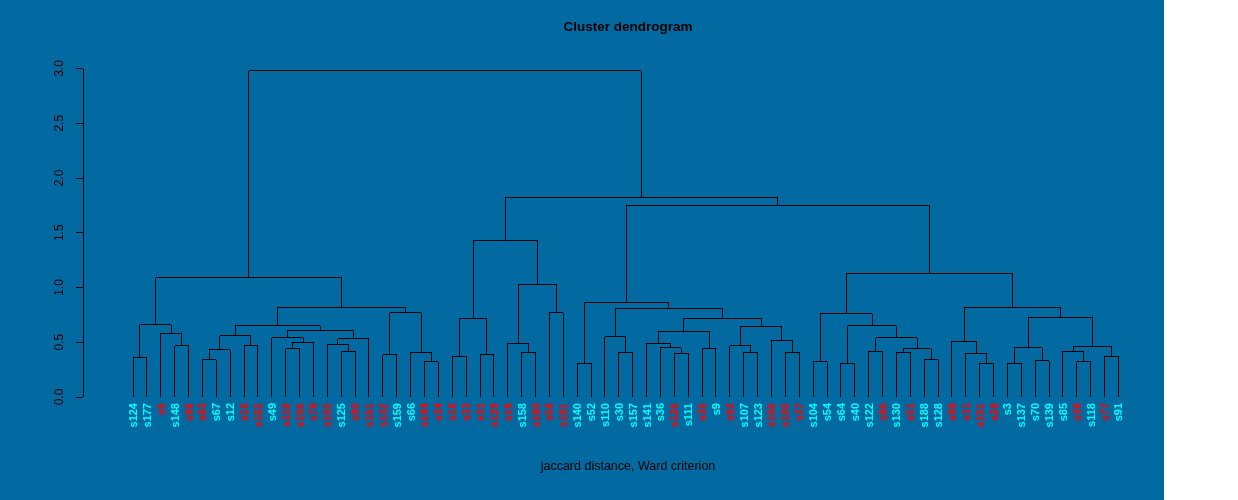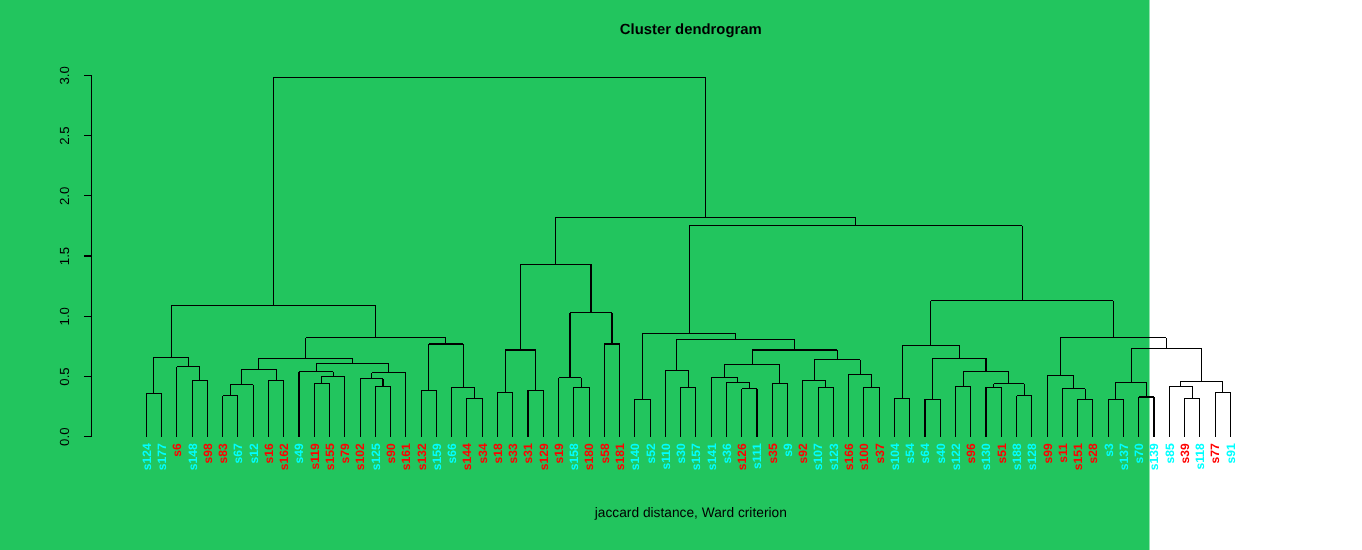--- a/index.html
+++ b/index.html
@@ -1,17 +1,17 @@
 <!DOCTYPE html>
 <html><head>
 <meta charset="utf-8">
 <style>
   html,body{margin:0;padding:0;background:#ffffff;}
   body{width:1238px;height:500px;position:relative;font-family:"Liberation Sans",sans-serif;}
-  #figure{position:absolute;left:0;top:0;width:1045px;height:500px;background:#22c55e;}
+  #figure{position:absolute;left:0;top:0;width:1164px;height:500px;background:#0369a1;}
   svg text{font-family:"Liberation Sans",sans-serif;}
   .plot-title{font-size:13.5px;font-weight:bold;fill:#000000;}
   .plot-subtitle{font-size:12.5px;fill:#000000;}
 </style>
 </head>
 <body>
 
 <div id="figure">
   <svg id="plot" width="1238" height="500" viewBox="0 0 1238 500">
     <text class="plot-title" text-anchor="middle" x="628" y="31">Cluster dendrogram</text>

